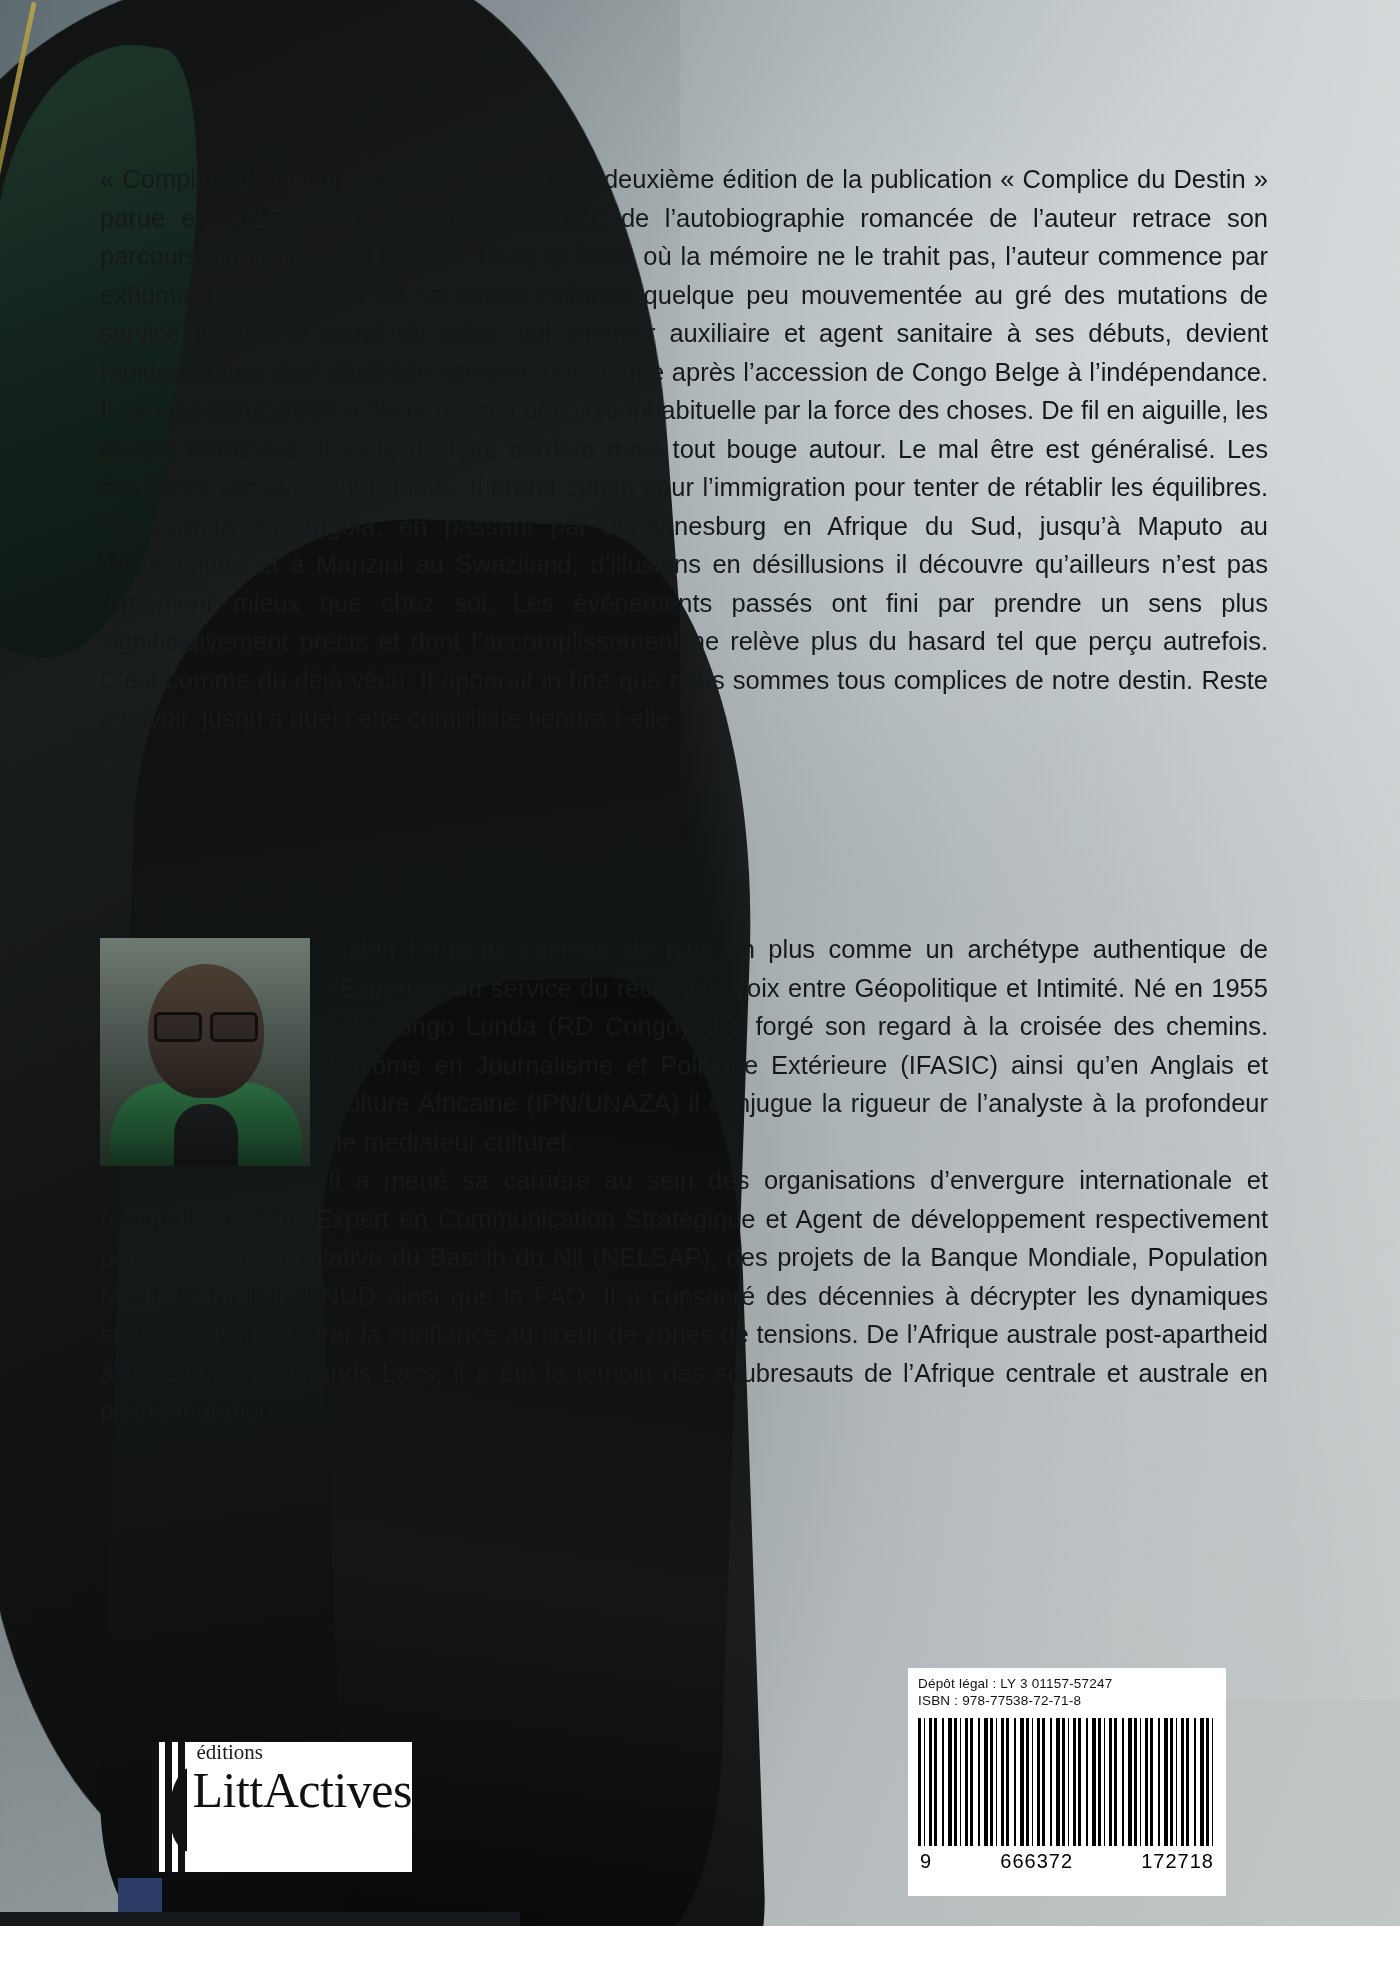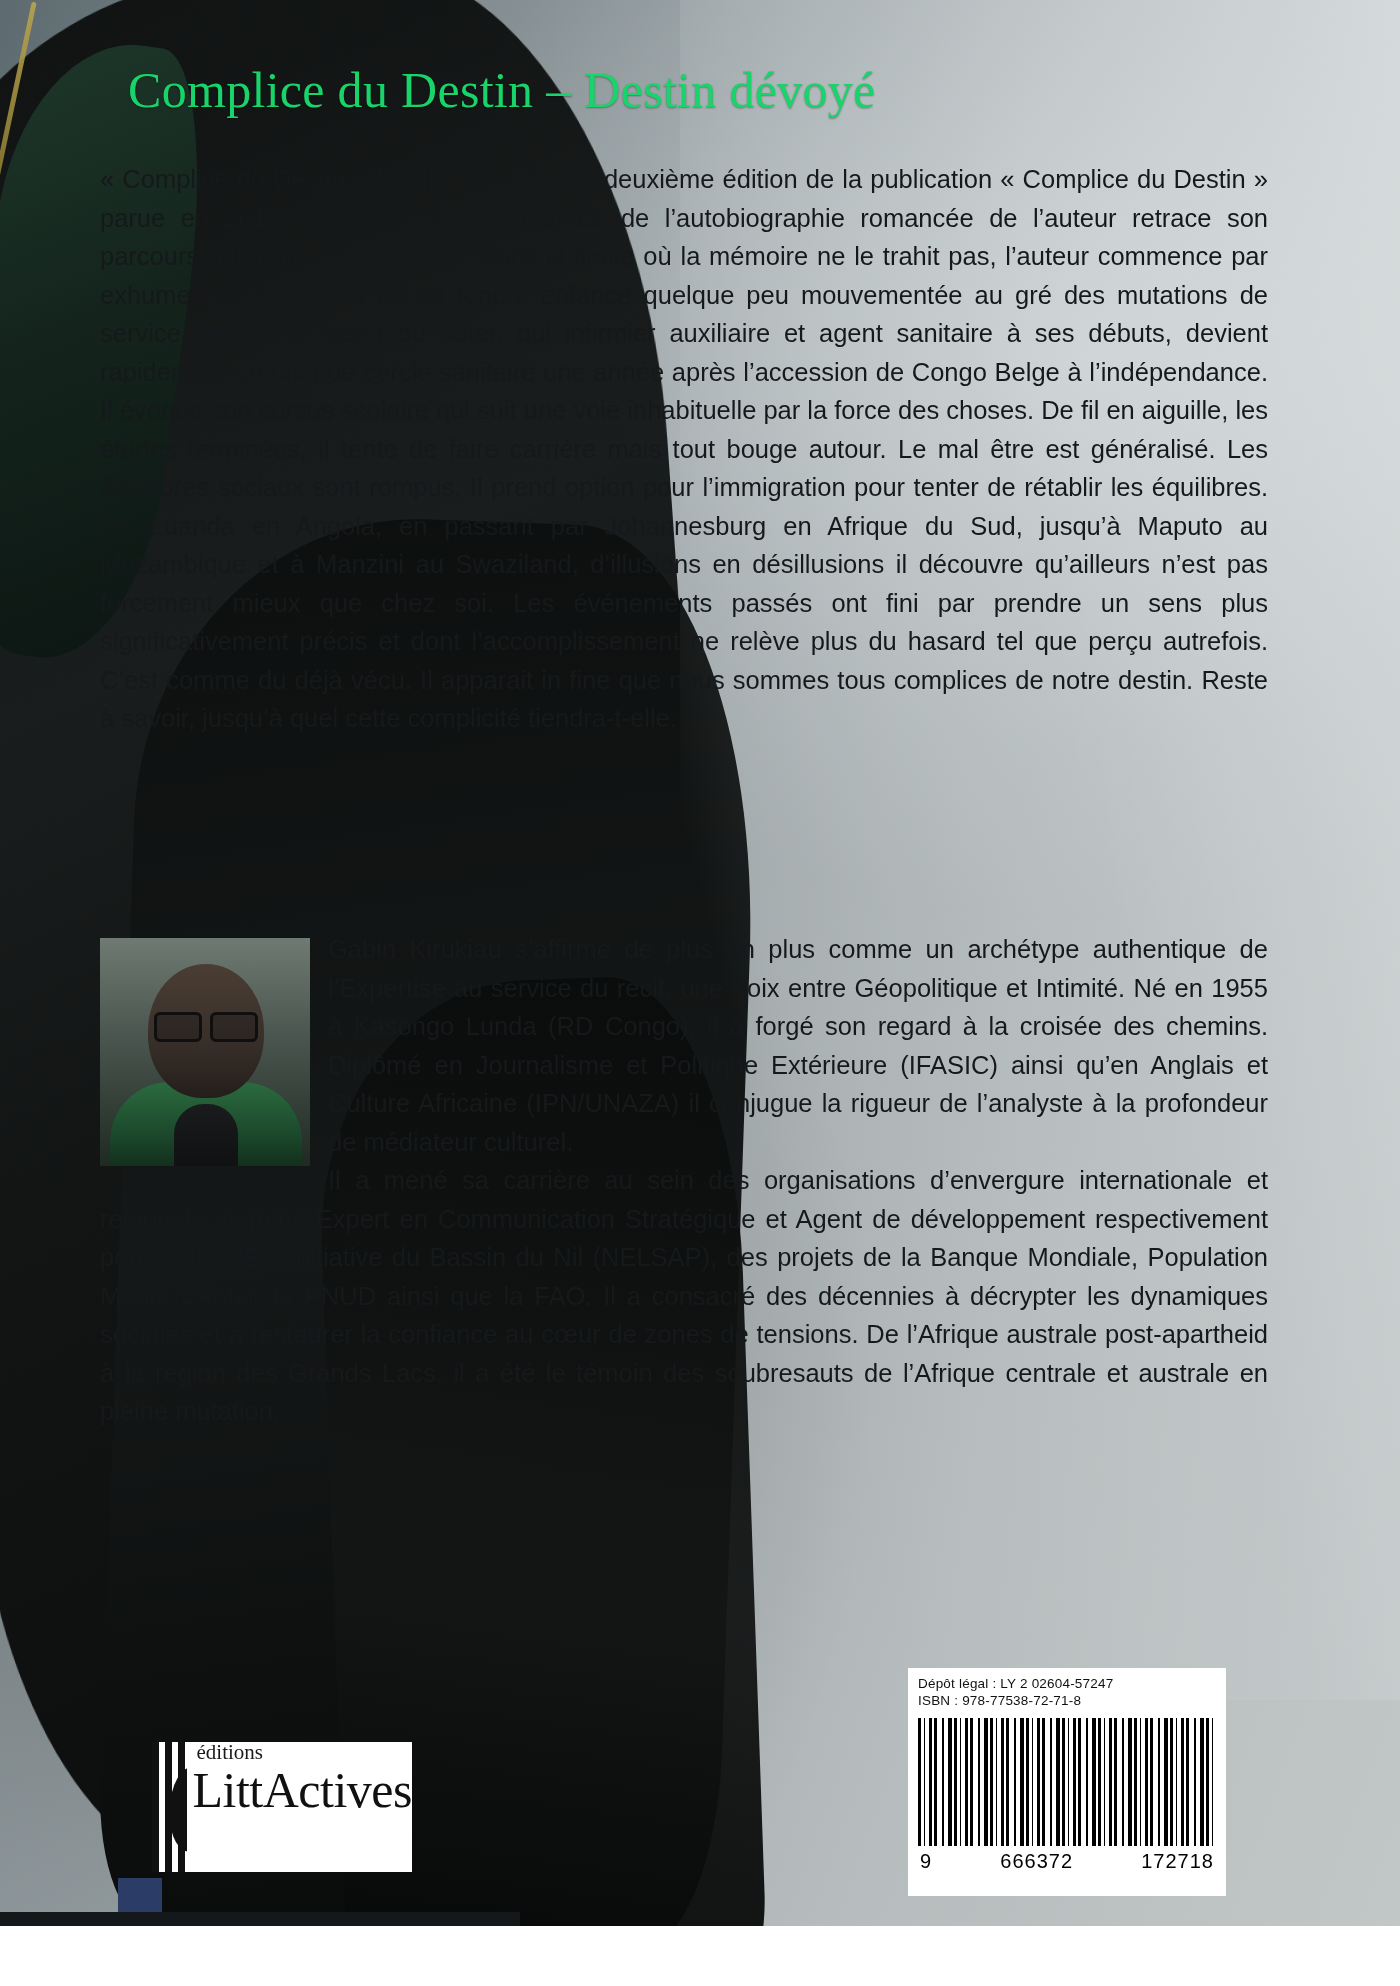--- a/index.html
+++ b/index.html
@@ -317,21 +317,20 @@
   <div class="bg-sky"></div>
   <div class="silhouette"></div>
   <div class="silhouette-2"></div>
   <div class="silhouette-3"></div>
   <div class="leaf"></div>
   <div class="stem"></div>
   <div class="glow-right"></div>
 
   <div class="content">
 
-    <div class="book-title">Complice du Destin – Destin dévoyé</div>
 
     <div class="blurb">« Complice du Destin – Destin dévoyé », la deuxième édition de la publication « Complice du Destin » parue en 2015. Cette version augmentée de l’autobiographie romancée de l’auteur retrace son parcours authentique et original. Dans la limite où la mémoire ne le trahit pas, l’auteur commence par exhumer les souvenirs de sa tendre enfance quelque peu mouvementée au gré des mutations de service de par le statut du pater, qui infirmier auxiliaire et agent sanitaire à ses débuts, devient rapidement un chef de cercle sanitaire une année après l’accession de Congo Belge à l’indépendance. Il évoque son cursus scolaire qui suit une voie inhabituelle par la force des choses. De fil en aiguille, les études terminées, il tente de faire carrière mais tout bouge autour. Le mal être est généralisé. Les équilibres sociaux sont rompus. Il prend option pour l’immigration pour tenter de rétablir les équilibres. De Luanda en Angola, en passant par Johannesburg en Afrique du Sud, jusqu’à Maputo au Mozambique et à Manzini au Swaziland, d’illusions en désillusions il découvre qu’ailleurs n’est pas forcement mieux que chez soi. Les événements passés ont fini par prendre un sens plus significativement précis et dont l’accomplissement ne relève plus du hasard tel que perçu autrefois. C’est comme du déjà vécu. Il apparait in fine que nous sommes tous complices de notre destin. Reste à savoir, jusqu’à quel cette complicité tiendra-t-elle.</div>
 
     <div class="author-block">
       <div class="author-photo">
         <div class="ph-body"></div>
         <div class="ph-shirt"></div>
         <div class="ph-head"></div>
         <div class="ph-glasses"></div>
       </div>
@@ -343,21 +342,21 @@
 
     <div class="publisher">
       <div class="pub-mark"></div>
       <div class="pub-text">
         <div class="pub-editions">éditions</div>
         <div class="pub-name"><span>Litt</span><span class="cap">Actives</span></div>
       </div>
     </div>
 
     <div class="barcode-box">
-      <div class="legal-line">Dépôt légal : LY 2 02604-57247</div>
+      <div class="legal-line">Dépôt légal : LY 3 01157-57247</div>
       <div class="isbn-line">ISBN : 978-77538-72-71-8</div>
       <div class="bars"></div>
       <div class="bar-digits">
         <span>9</span>
         <span>666372</span>
         <span>172718</span>
       </div>
     </div>
 
   </div>

